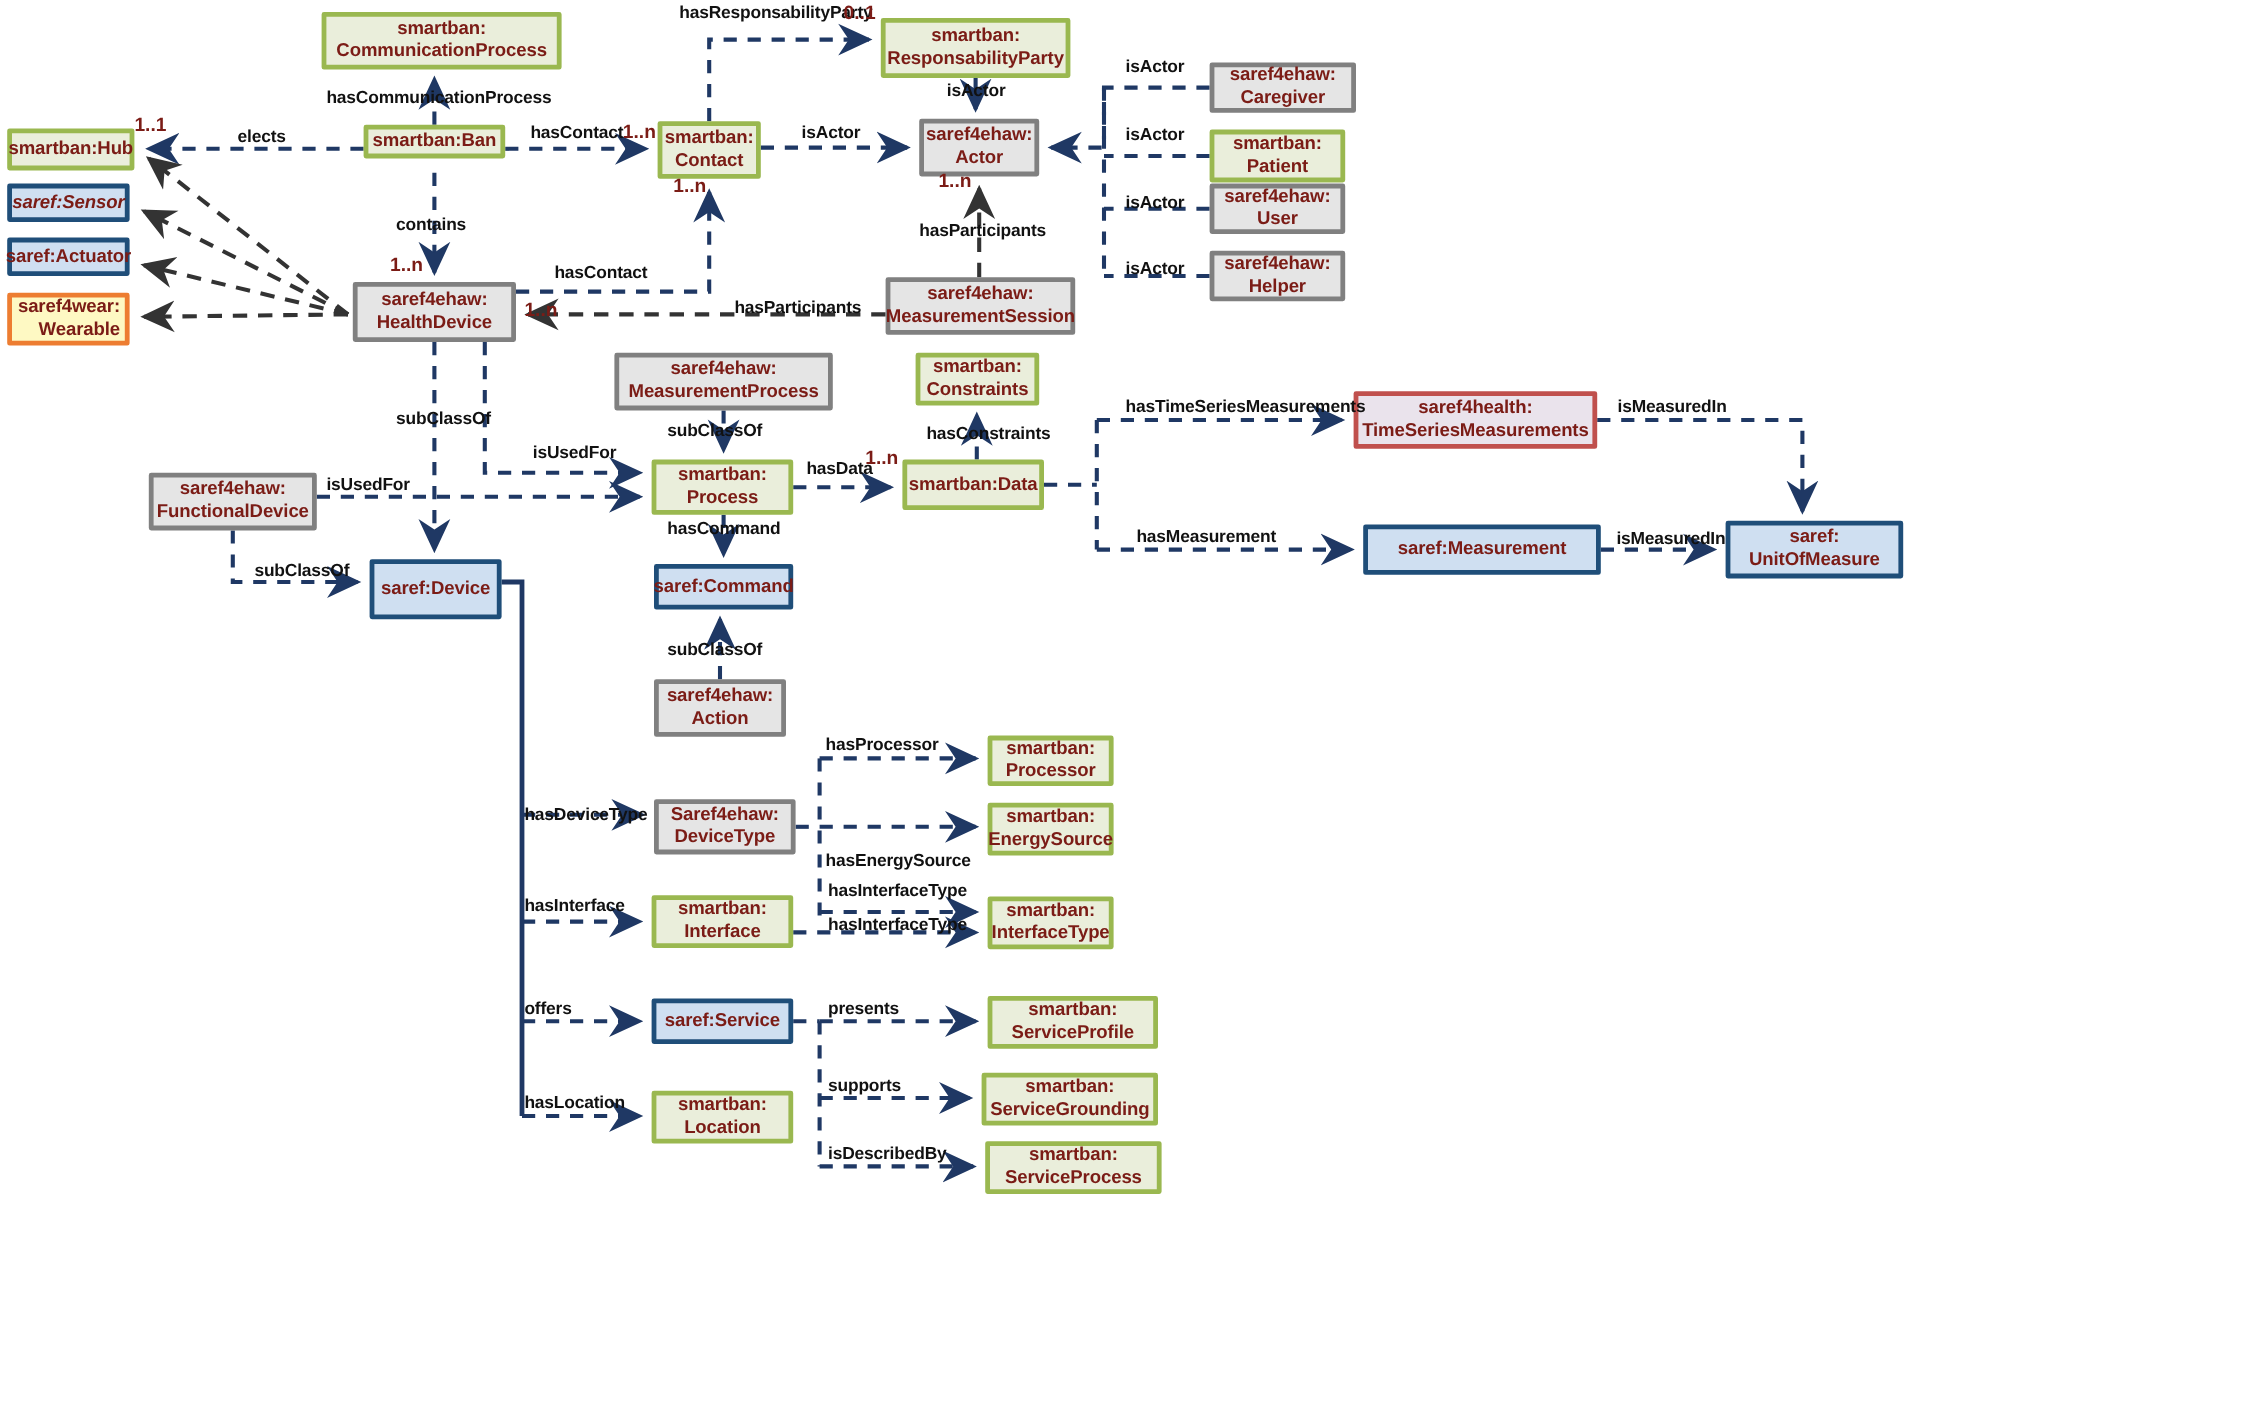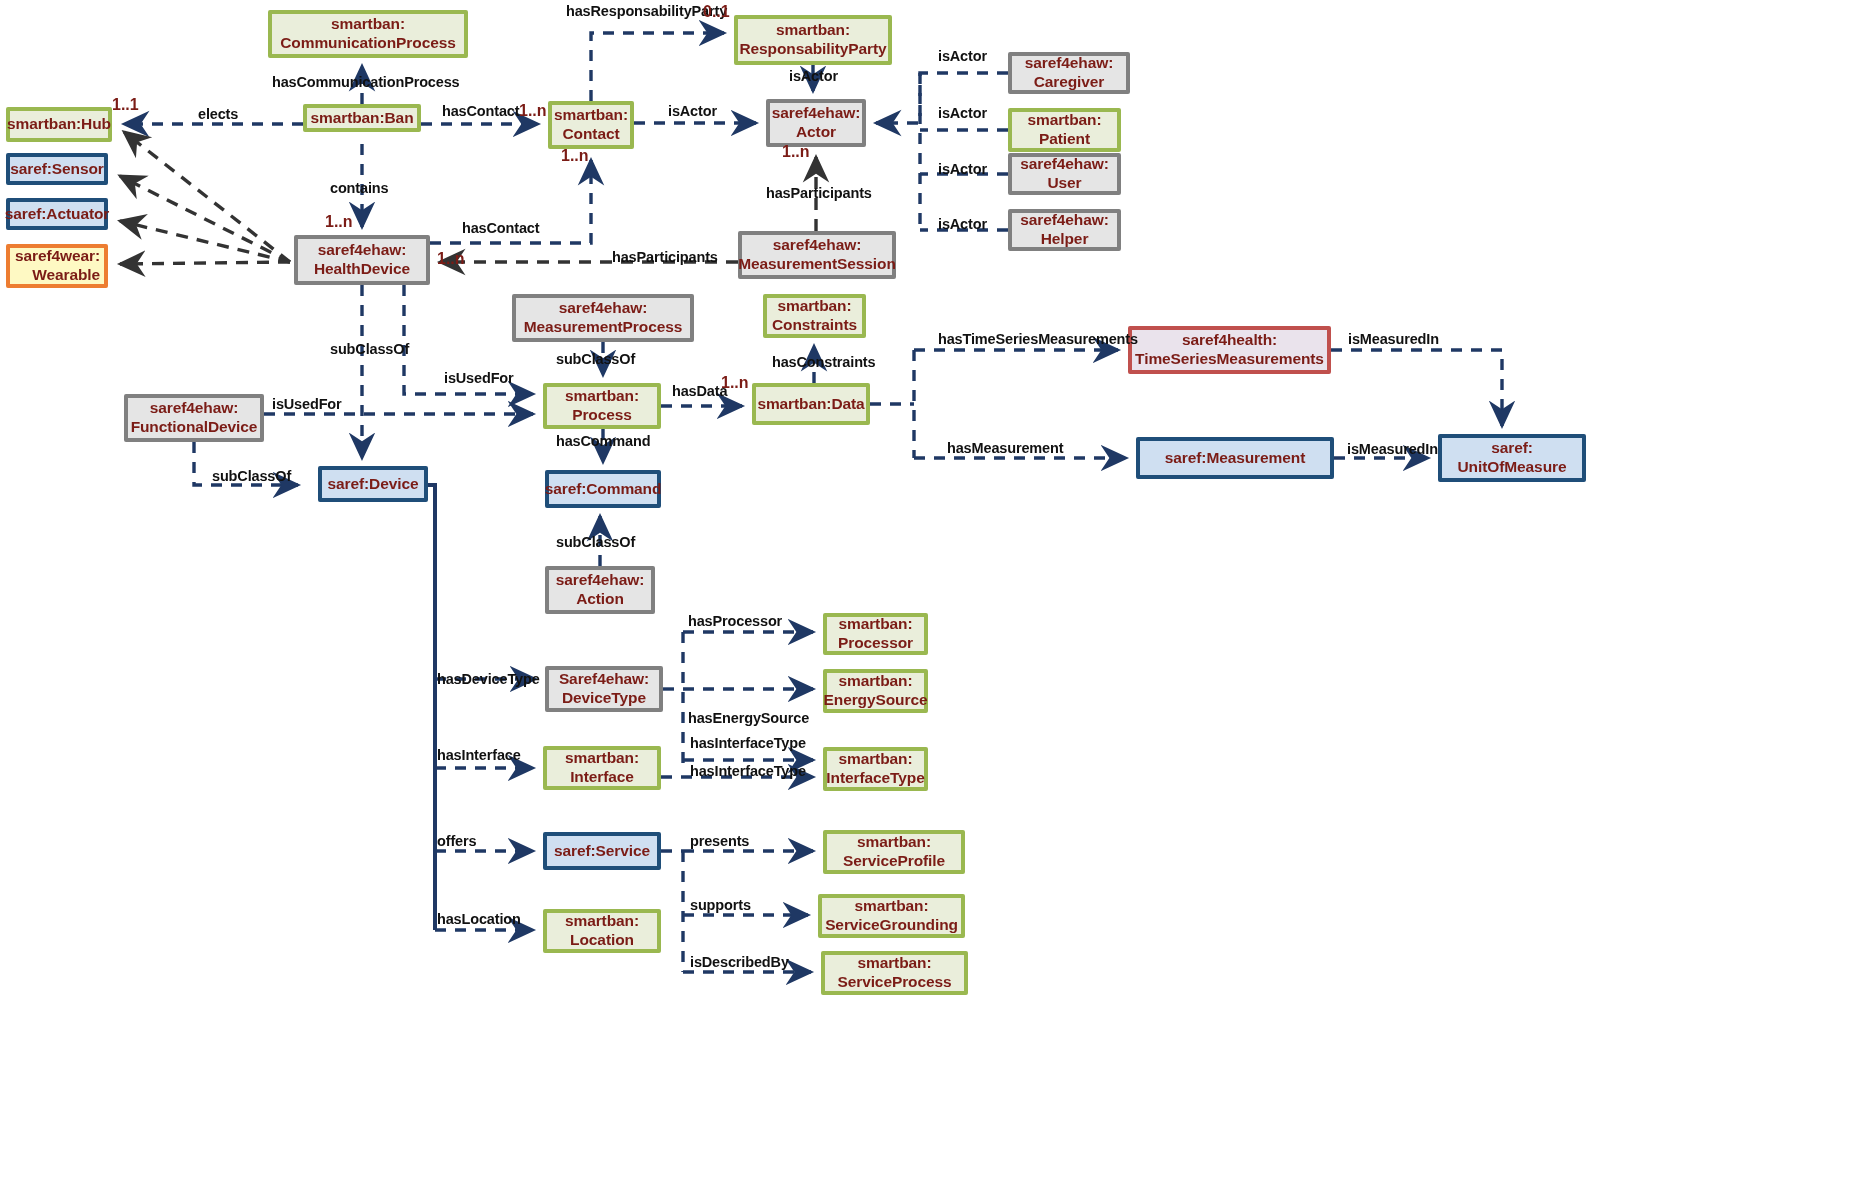--- a/index.html
+++ b/index.html
@@ -180,21 +180,21 @@
         <span class="ln">Contact</span>
       </div>
       <div class="node gray" style="left: 766px; top: 99px; width: 100px; height: 48px;">
         <span class="ln">saref4ehaw:</span>
         <span class="ln">Actor</span>
       </div>
       <div class="node green" style="left: 1008px; top: 108px; width: 113px; height: 44px;">
         <span class="ln">smartban:</span>
         <span class="ln">Patient</span>
       </div>
-      <div class="node blue" style="left: 6px; top: 153px; width: 102px; height: 32px;">
+      <div class="node blue" style="left: 6px; top: 153px; width: 102px; height: 32px; font-style: italic;">
         <span class="ln">saref:Sensor</span>
       </div>
       <div class="node gray" style="left: 1008px; top: 153px; width: 113px; height: 42px;">
         <span class="ln">saref4ehaw:</span>
         <span class="ln">User</span>
       </div>
       <div class="node blue" style="left: 6px; top: 198px; width: 102px; height: 32px;">
         <span class="ln">saref:Actuator</span>
       </div>
       <div class="node gray" style="left: 1008px; top: 209px; width: 113px; height: 42px;">
@@ -236,21 +236,21 @@
       <div class="node green" style="left: 752px; top: 383px; width: 118px; height: 42px;">
         <span class="ln">smartban:Data</span>
       </div>
       <div class="node blue" style="left: 1136px; top: 437px; width: 198px; height: 42px;">
         <span class="ln">saref:Measurement</span>
       </div>
       <div class="node blue" style="left: 1438px; top: 434px; width: 148px; height: 48px; justify-content: center;">
         <span class="ln">saref:</span>
         <span class="ln">UnitOfMeasure</span>
       </div>
-      <div class="node blue" style="left: 318px; top: 466px; width: 110px; height: 36px;">
+      <div class="node blue" style="left: 308px; top: 466px; width: 110px; height: 50px;">
         <span class="ln">saref:Device</span>
       </div>
       <div class="node blue" style="left: 545px; top: 470px; width: 116px; height: 38px;">
         <span class="ln">saref:Command</span>
       </div>
       <div class="node gray" style="left: 545px; top: 566px; width: 110px; height: 48px;">
         <span class="ln">saref4ehaw:</span>
         <span class="ln">Action</span>
       </div>
       <div class="node green" style="left: 823px; top: 613px; width: 105px; height: 42px;">

